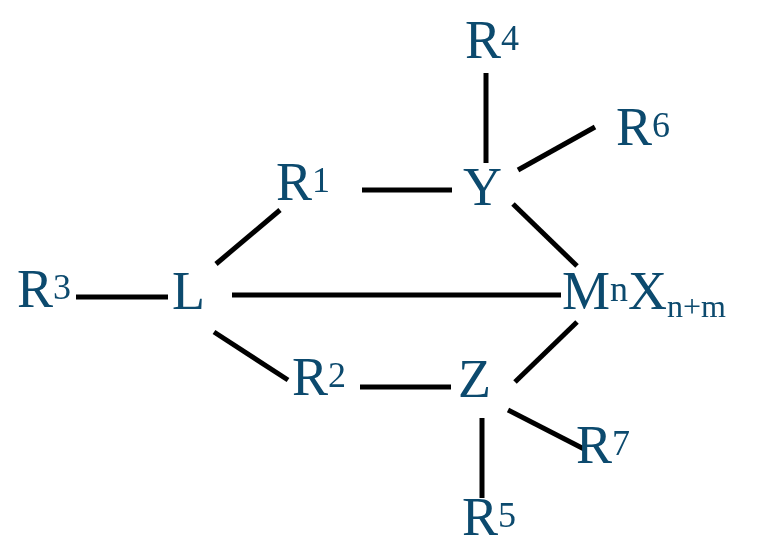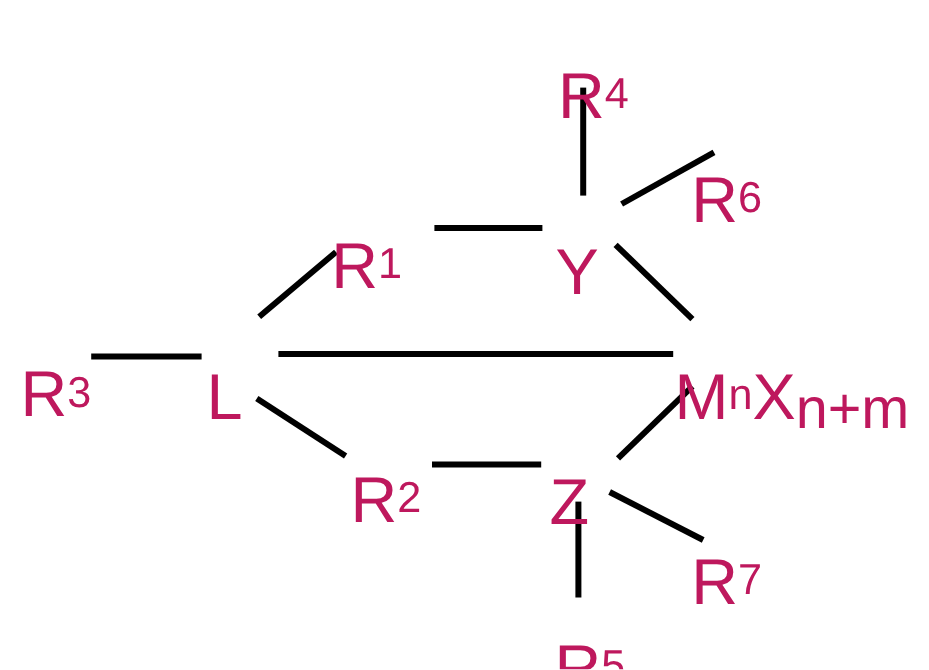--- a/index.html
+++ b/index.html
@@ -17,41 +17,40 @@
   }
   #bond-layer {
     position: absolute;
     left: 0;
     top: 0;
     width: 774px;
     height: 558px;
   }
   .atom-label {
     position: absolute;
-    color: #be185d;
-    font-family: Liberation Sans, sans-serif;
+    color: #0c4a6e;
+    font-family: Liberation Serif, serif;
     font-weight: 400;
     white-space: nowrap;
     line-height: 1;
-    margin-top: 40px;
     -webkit-font-smoothing: none;
   }
   .atom-label .base {
     font-size: 54px;
     letter-spacing: 0px;
   }
   .atom-label .sup {
     font-size: 36px;
     vertical-align: super;
     line-height: 0;
     position: relative;
     top: -2px;
   }
   .atom-label .sub {
-    font-size: 48px;
+    font-size: 32px;
     vertical-align: sub;
     line-height: 0;
     position: relative;
     top: 4px;
   }
   .atom-label.metal .base {
     font-size: 54px;
   }
 </style>
 </head>
@@ -69,21 +68,21 @@
       <line x1="513" y1="204" x2="577" y2="266" stroke="#000000" stroke-width="5" stroke-linecap="butt"></line>
       <line x1="515" y1="382" x2="577" y2="322" stroke="#000000" stroke-width="5" stroke-linecap="butt"></line>
       <line x1="214" y1="332" x2="288" y2="380" stroke="#000000" stroke-width="5" stroke-linecap="butt"></line>
       <line x1="360" y1="387" x2="451" y2="387" stroke="#000000" stroke-width="5" stroke-linecap="butt"></line>
       <line x1="508" y1="410" x2="586" y2="450" stroke="#000000" stroke-width="5" stroke-linecap="butt"></line>
       <line x1="482" y1="418" x2="482" y2="498" stroke="#000000" stroke-width="5" stroke-linecap="butt"></line>
     </svg>
 
   <div id="atom-layer">
       <div class="atom-label" style="left: 465px; top: 13px;"><span class="base">R</span><span class="sup">4</span></div>
-      <div class="atom-label" style="left: 576px; top: 100px;"><span class="base">R</span><span class="sup">6</span></div>
+      <div class="atom-label" style="left: 616px; top: 100px;"><span class="base">R</span><span class="sup">6</span></div>
       <div class="atom-label" style="left: 276px; top: 155px;"><span class="base">R</span><span class="sup">1</span></div>
       <div class="atom-label" style="left: 463px; top: 160px;"><span class="base">Y</span></div>
       <div class="atom-label" style="left: 17px; top: 262px;"><span class="base">R</span><span class="sup">3</span></div>
       <div class="atom-label" style="left: 172px; top: 264px;"><span class="base">L</span></div>
       <div class="atom-label metal" style="left: 562px; top: 264px;"><span class="base">M</span><span class="sup">n</span><span class="base">X</span><span class="sub">n+m</span></div>
       <div class="atom-label" style="left: 292px; top: 350px;"><span class="base">R</span><span class="sup">2</span></div>
       <div class="atom-label" style="left: 458px; top: 352px;"><span class="base">Z</span></div>
       <div class="atom-label" style="left: 576px; top: 418px;"><span class="base">R</span><span class="sup">7</span></div>
       <div class="atom-label" style="left: 462px; top: 490px;"><span class="base">R</span><span class="sup">5</span></div>
     </div>

